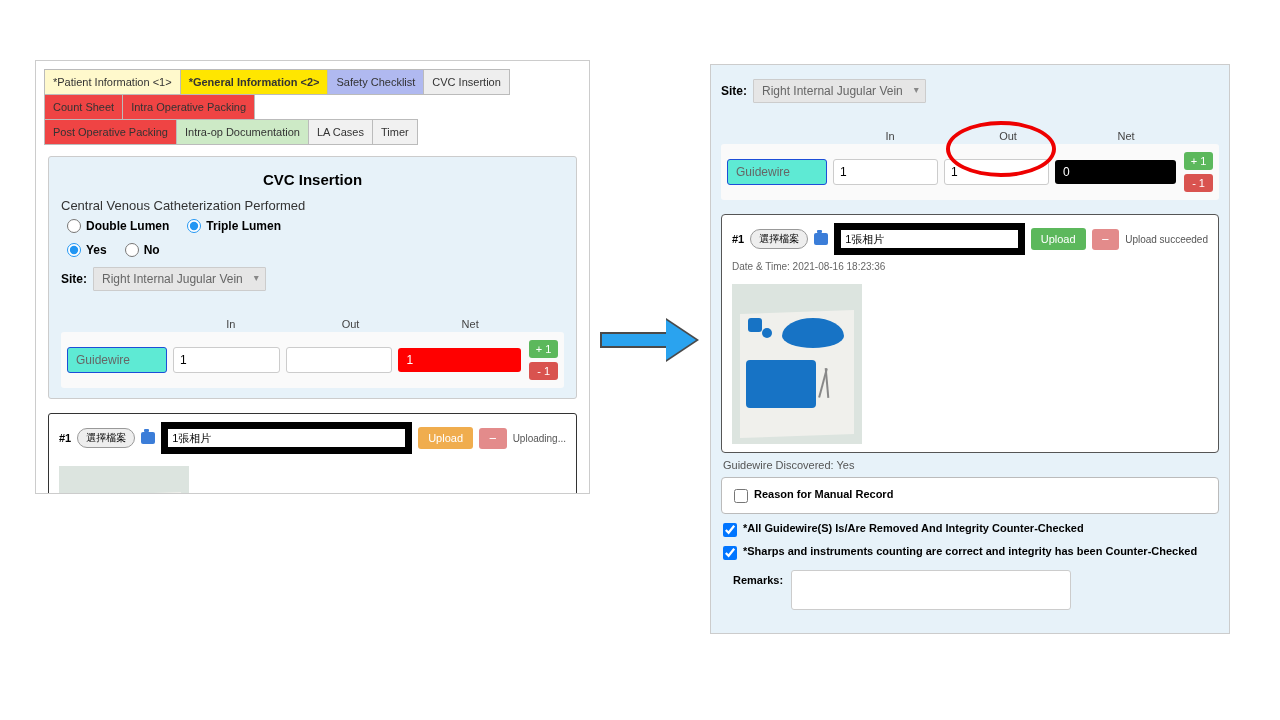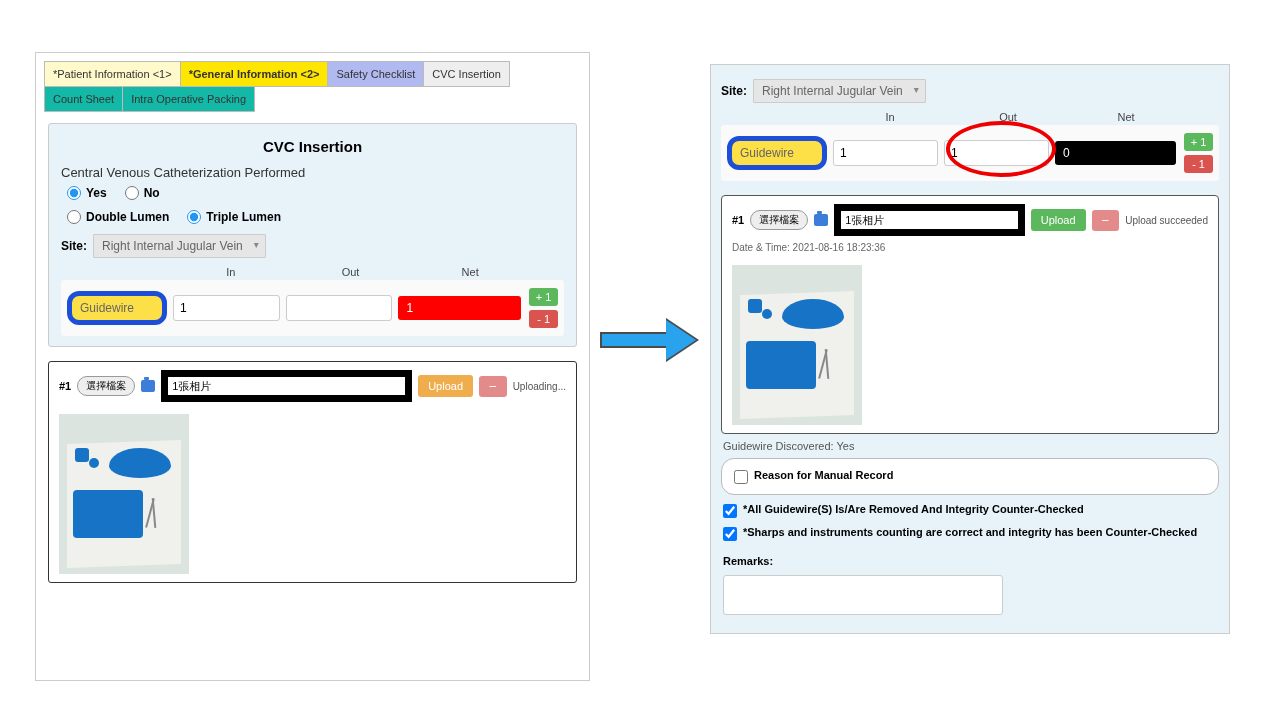--- a/index.html
+++ b/index.html
@@ -1,49 +1,49 @@
 <!DOCTYPE html>
 <html><head>
 <meta charset="utf-8">
 <style>
   * { box-sizing: border-box; margin: 0; padding: 0; }
   body { font-family: -apple-system, Helvetica, Arial, sans-serif; font-size: 12px; background: #fff; width:1280px; height:720px; position:relative; overflow:hidden;}
   
   .panel { position:absolute; border:1px solid #ccc; background:#fff; }
-  .panel-left { left:35px; top:52px; width:555px; height:629px; overflow:hidden;}
+  .panel-left { left:35px; top:60px; width:555px; height:434px; overflow:hidden;}
   .panel-right { left:710px; top:64px; width:520px; height:570px; overflow:hidden; background:#e7f2f9;}
   
   .tabs { display:flex; flex-wrap:wrap; padding:8px 8px 0 8px; gap:0; background:#fff;}
   .tab { padding:6px 8px; border:1px solid #bbb; margin-right:-1px; margin-bottom:-1px; font-size:11px; color:#333; cursor:pointer; position:relative; }
   .tab.yellow1{ background:#fff9cc;}
   .tab.yellow2{ background:#ffe600;font-weight:bold;}
   .tab.blue{ background:#b0b9f0;}
   .tab.grey{ background:#eee;}
-  .tab.pink{ background:#14b8a6;}
+  .tab.pink{ background:#ef4444;}
   .tab.green{ background:#cdeac6;}
   .tab.plain{ background:#f1f1f1;}
   
   .content { margin:12px 12px 0 12px; padding:10px 12px; background:#e7f2f9; border:1px solid #ccc; border-radius:3px;}
   .content h2 { text-align:center; font-size:15px; font-weight:bold; margin:4px 0 10px;}
   .q { font-size:13px; margin-bottom:4px; color:#333;}
   .radios { display:flex; gap:18px; margin:6px 0 10px 6px; align-items:center;}
   .radio { display:flex; align-items:center; gap:5px; font-size:12px; font-weight:bold;}
   .radio input { width:14px; height:14px; accent-color:#2196f3; }
   .siterow{ display:flex; align-items:center; gap:6px; margin:8px 0;}
   .siterow label{font-weight:bold; font-size:12px;}
   .select { background:#e6e6e6; border:1px solid #ccc; border-radius:1px; padding:4px 22px 4px 8px; font-size:12px; color:#666; position:relative; display:inline-block;}
   .select::after{content:"▾"; position:absolute; right:6px; top:4px; font-size:10px; color:#888;}
   
   .iohead{ display:flex; margin-top:6px; font-size:11px; color:#444;}
   .iohead div{ text-align:center;}
   .ioh-label{ width:110px;}
-  .ioh-col{ flex:1;}
+  .ioh-col{ flex:1;margin-top:19px;}
   
   .iorow{ display:flex; gap:6px; align-items:center; background:#fafafa; padding:8px 6px; margin-top:2px; border-radius:3px;}
-  .cell-label{ width:100px; background:#fde047; border:5px solid #1d4ed8; border-radius:12px; padding:5px 8px; font-size:12px; color:#666;}
+  .cell-label{ width:100px; background:#5eead4; border:1px solid #1d4ed8; border-radius:3px; padding:5px 8px; font-size:12px; color:#666;}
   .cell-in,.cell-out{ flex:1; }
   .cell-in input,.cell-out input{ width:100%; border:1px solid #ccc; border-radius:3px; padding:5px 6px; font-size:12px;}
   .cell-net{ flex:1; padding:5px 8px; border-radius:3px; font-size:12px; color:#fff;}
   .net-red{ background:#ff0000;}
   .net-black{ background:#000;}
   .btncol{ display:flex; flex-direction:column; gap:4px; margin-left:2px;}
   .btn-plus{ background:#5cb85c; color:#fff; border:none; border-radius:3px; padding:3px 6px; font-size:11px; cursor:pointer;}
   .btn-minus{ background:#d9534f; color:#fff; border:none; border-radius:3px; padding:3px 8px; font-size:11px; cursor:pointer;}
   
   .photo-box{ border:1px solid #333; border-radius:3px; background:#fff; margin:14px 12px 0 12px; padding:8px 10px;}
@@ -65,24 +65,24 @@
   .photo .kidney{position:absolute; left:50px; top:34px; width:62px; height:30px; background:#1773c5; border-radius:50% 50% 50% 50% / 60% 60% 40% 40%;}
   .photo .cup{position:absolute; left:16px; top:34px; width:14px; height:14px; background:#1773c5; border-radius:3px;}
   .photo .cup2{position:absolute; left:30px; top:44px; width:10px; height:10px; background:#1773c5; border-radius:50%;}
   .photo .scissor{position:absolute; left:90px; top:84px; width:2px; height:30px; background:#888; transform:rotate(15deg);}
   .photo .scissor2{position:absolute; left:94px; top:84px; width:2px; height:30px; background:#888; transform:rotate(-5deg);}
   
   
   .r-inner{ padding:6px 10px;}
   .photo-box2{ border:1px solid #555; border-radius:4px; background:#fff; padding:8px 10px;}
   .gd{ font-size:11px; color:#555; margin:6px 2px;}
-  .reasonbox{ border:1px solid #bbb; background:#fff; border-radius:13px; padding:10px 12px; margin:6px 0;}
+  .reasonbox{ border:1px solid #bbb; background:#fff; border-radius:4px; padding:10px 12px; margin:6px 0;}
   .ck{ display:flex; align-items:flex-start; gap:6px; font-size:11px; margin:8px 2px; font-weight:bold;}
   .ck input{ width:14px; height:14px; margin-top:1px;}
-  .remarks{ display:flex; gap:8px; align-items:flex-start; margin:10px 2px;flex-direction:column;}
+  .remarks{ display:flex; gap:8px; align-items:flex-start; margin:10px 12px;}
   .remarks label{ font-weight:bold; font-size:11px; padding-top:4px;}
   .remarks textarea{ width:280px; height:40px; border:1px solid #ccc; border-radius:3px; resize:none;}
   
   .ellipse{ position:absolute; border:4px solid #e00; border-radius:50%; width:110px; height:56px; pointer-events:none;}
   
   .arrow{ position:absolute; left:600px; top:320px; width:100px; height:40px;}
   .arrow .shaft{ position:absolute; left:0; top:12px; width:70px; height:16px; background:#2aa3ef; border:2px solid #4a4a4a;}
   .arrow .head{ position:absolute; left:66px; top:0; width:0; height:0; border-top:20px solid transparent; border-bottom:20px solid transparent; border-left:30px solid #2aa3ef;}
   .arrow .head::after{content:""; position:absolute; left:-30px; top:-22px; width:0;height:0; border-top:22px solid transparent; border-bottom:22px solid transparent; border-left:33px solid #4a4a4a; z-index:-1;}
 </style>
@@ -91,42 +91,48 @@
 
 <div class="panel panel-left">
   <div class="tabs">
     <div class="tab yellow1">*Patient Information &lt;1&gt;</div>
     <div class="tab yellow2">*General Information &lt;2&gt;</div>
     <div class="tab blue">Safety Checklist</div>
     <div class="tab grey">CVC Insertion</div>
     <div class="tab pink">Count Sheet</div>
     <div class="tab pink">Intra Operative Packing</div>
   </div>
+  <div class="tabs" style="padding-top:0;">
+    <div class="tab pink">Post Operative Packing</div>
+    <div class="tab green">Intra-op Documentation</div>
+    <div class="tab plain">LA Cases</div>
+    <div class="tab plain">Timer</div>
+  </div>
 
   <div class="content">
     <h2>CVC Insertion</h2>
     <div class="q">Central Venous Catheterization Performed</div>
     <div class="radios">
       <label class="radio">
+          <input type="radio" style="">
+          <span>Double Lumen</span>
+        </label>
+      <label class="radio">
+          <input type="radio" checked="" style="">
+          <span>Triple Lumen</span>
+        </label>
+    </div>
+    <div class="radios">
+      <label class="radio">
           <input type="radio" checked="" style="">
           <span>Yes</span>
         </label>
       <label class="radio">
           <input type="radio" style="">
           <span>No</span>
-        </label>
-    </div>
-    <div class="radios">
-      <label class="radio">
-          <input type="radio" style="">
-          <span>Double Lumen</span>
-        </label>
-      <label class="radio">
-          <input type="radio" checked="" style="">
-          <span>Triple Lumen</span>
         </label>
     </div>
     <div class="siterow">
       <label>Site:</label>
       <div class="select">Right Internal Jugular Vein</div>
     </div>
     <div class="iohead">
       <div class="ioh-label"></div>
       <div class="ioh-col">In</div>
       <div class="ioh-col">Out</div>

